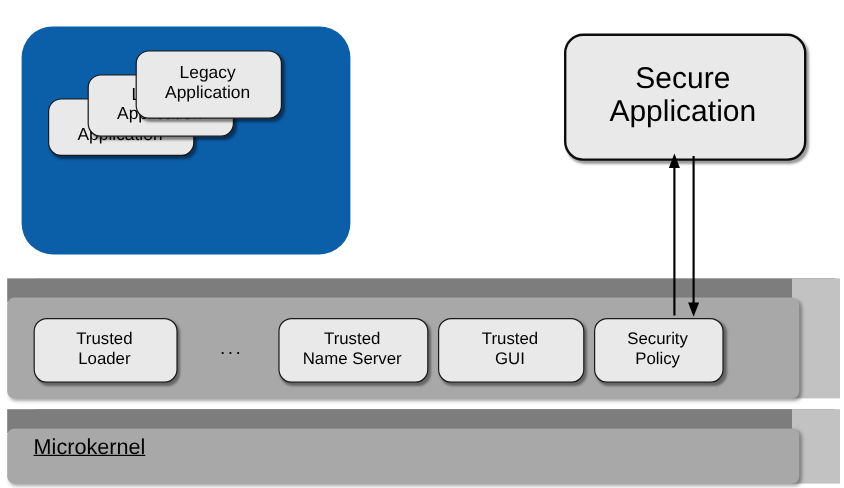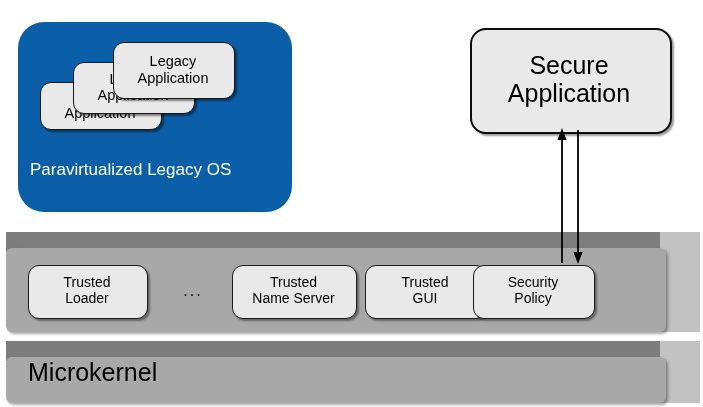--- a/index.html
+++ b/index.html
@@ -116,21 +116,22 @@
   .slab-kernel { left: 6px; top: 341px; width: 690px; height: 62px; }
   .slab-kernel .slab-face { top: 16px; width: 660px; height: 46px;
     box-shadow: 2px 2px 3px rgba(0,0,0,0.35); }
 
   .kernel-lbl {
     left: 28px;
     top: 357px;
     width: 260px;
     height: 30px;
     justify-content: flex-start;
-    font-size: 25px;
+    font-size: 18px;
+    text-decoration: underline;
   }
 
   
   .svc-box {
     position: absolute;
     top: 265px;
     height: 52px;
     background: #e9e9e9;
     border: 1.6px solid #1a1a1a;
     border-radius: 11px;
@@ -138,21 +139,21 @@
   }
   .svc-lbl {
     top: 265px;
     height: 52px;
     font-size: 14px;
     border-radius: 17px;
   }
   .svc-0 { left: 28px;  width: 118px; }
   .svc-1 { left: 232px; width: 123px; }
   .svc-2 { left: 365px; width: 120px; }
-  .svc-3 { left: 473px; width: 120px; }
+  .svc-3 { left: 495px; width: 106px; }
 
   .ellipsis-lbl {
     left: 168px;
     top: 278px;
     width: 50px;
     height: 26px;
     font-size: 16px;
     letter-spacing: 2px;
   }
 
@@ -211,21 +212,20 @@
 Application</div>
 
   <div class="app-box app-2"></div>
   <div class="lbl app-lbl app-lbl-2">Legacy
 Application</div>
 
   <div class="app-box app-3"></div>
   <div class="lbl app-lbl app-lbl-3">Legacy
 Application</div>
 
-  <div class="lbl vm-label">Paravirtualized Legacy OS</div>
 
   <div class="secure-box"></div>
   <div class="lbl secure-lbl">Secure
 Application</div>
 
   <svg class="arrows" viewBox="0 0 703 407">
 
     <g>
       <line x1="562" y1="263" x2="562" y2="136" stroke="#000000" stroke-width="1.8"></line>
       <polygon points="562,128 557.4,140 566.6,140" fill="#000000"></polygon>

